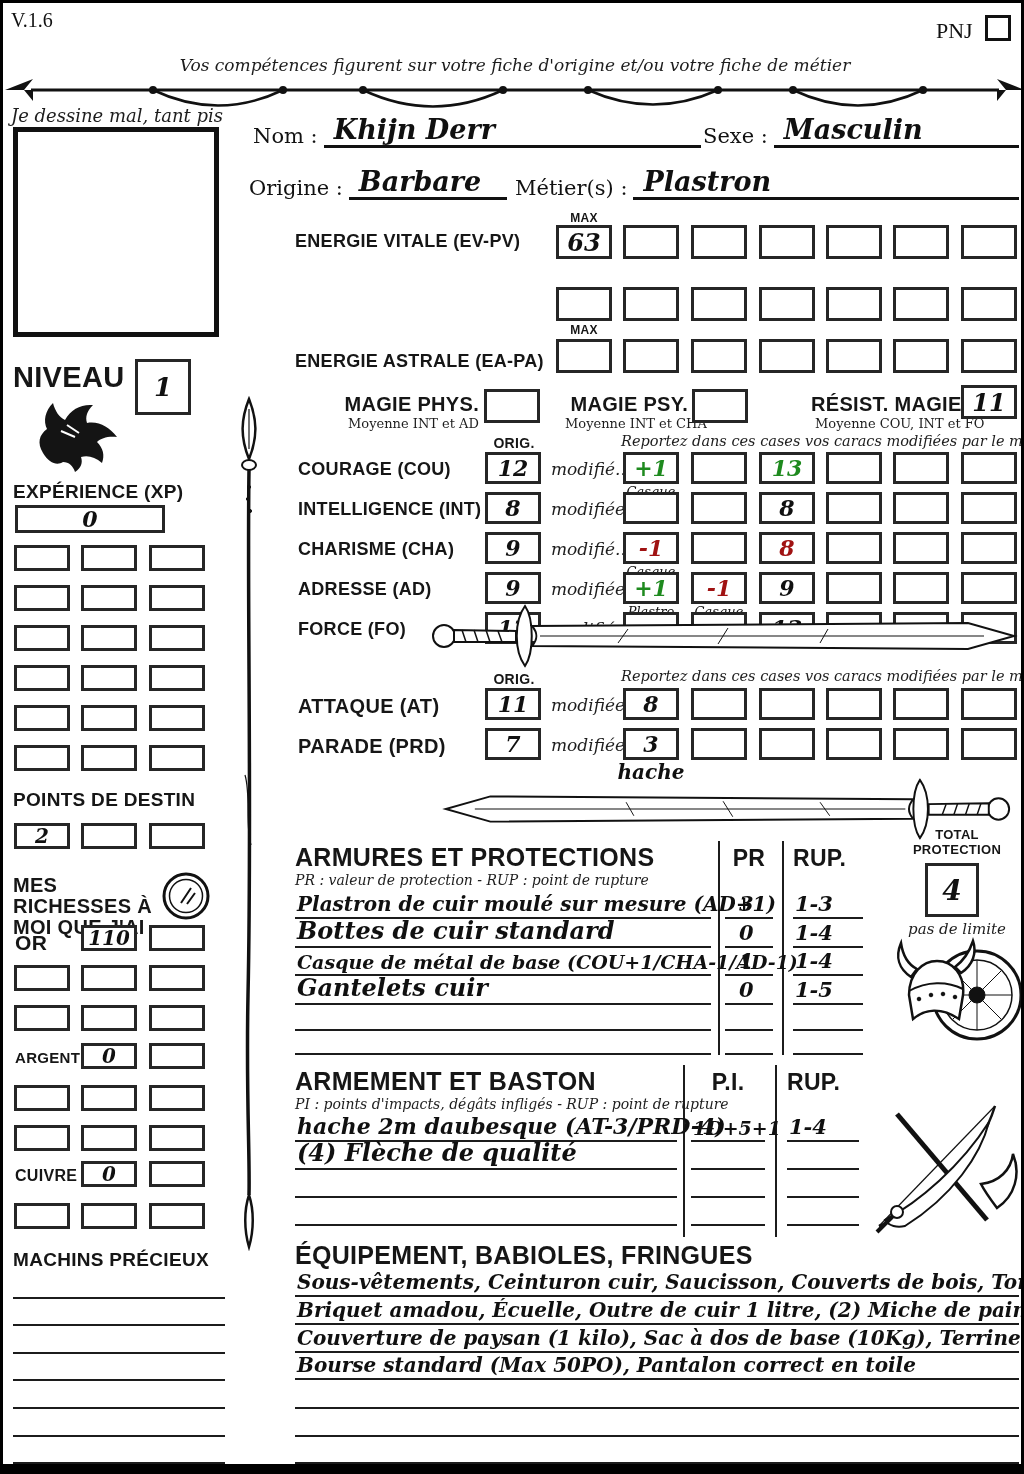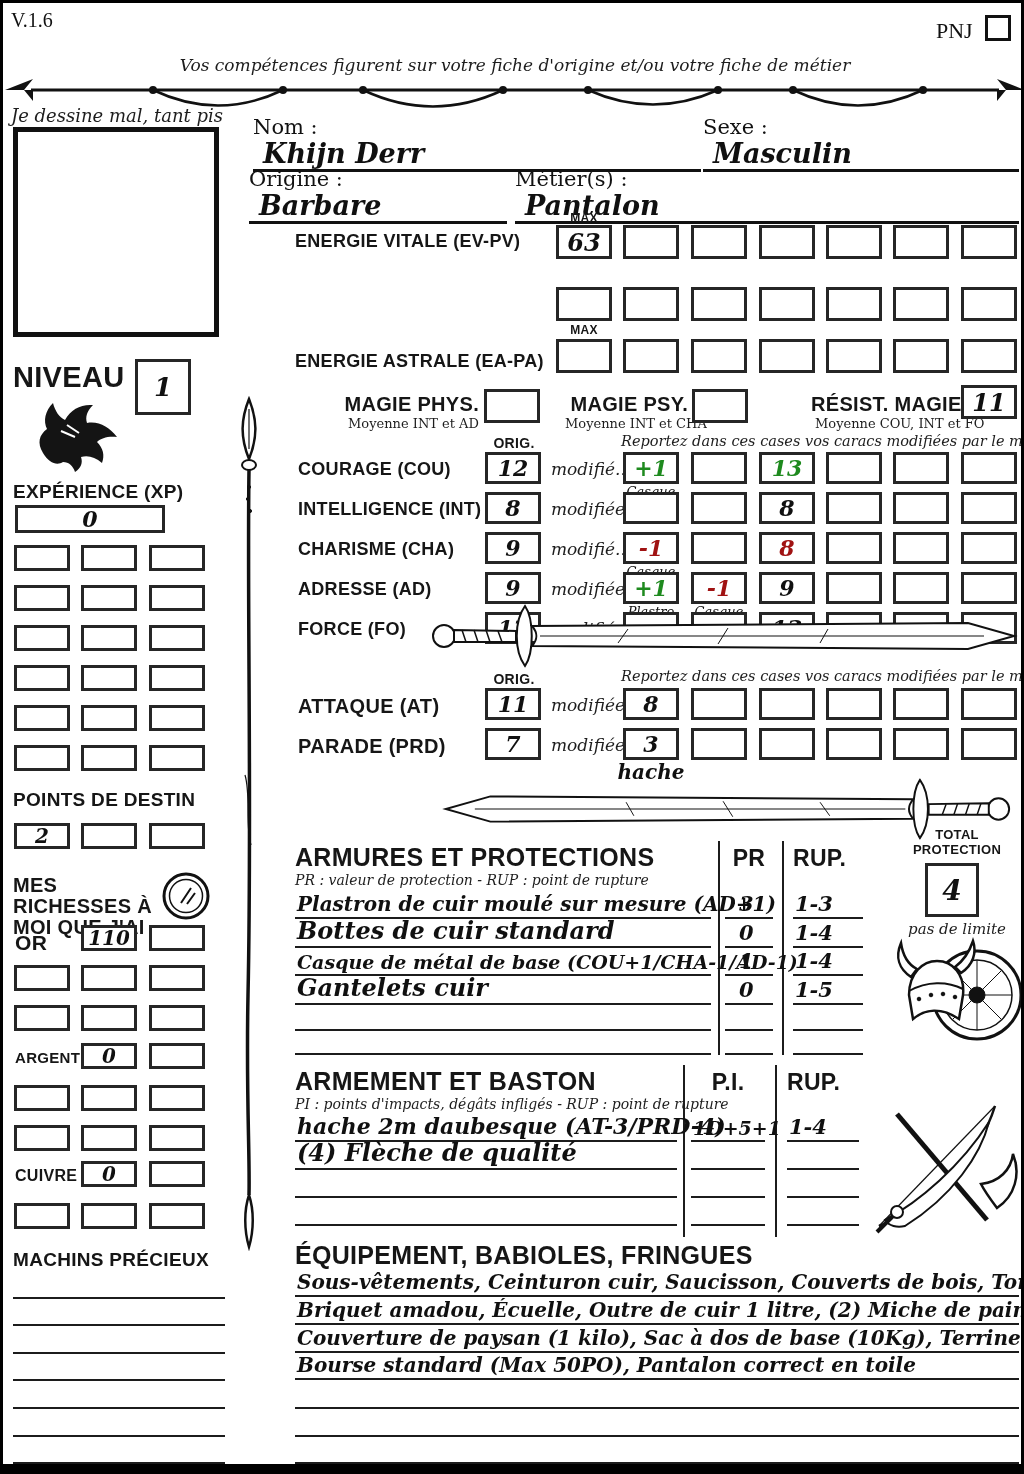--- a/index.html
+++ b/index.html
@@ -19,21 +19,21 @@
   .wline>span{position:absolute;left:2px;bottom:1px;}
   .ctr{text-align:center;}
   .vline{position:absolute;width:2px;background:#1c1c1c;}
   .c-green{color:var(--green,#1e8a1e);} .c-red{color:var(--red,#a01212);}
   .cap{position:absolute;font-family:"DejaVu Serif",serif;font-style:italic;font-size:13px;
        text-align:center;white-space:nowrap;color:#111;}
   .fs12{font-size:12px;} .fs13{font-size:13px;} .fs14{font-size:14px;} .fs15{font-size:15px;}
   .fs16{font-size:16px;} .fs17{font-size:17px;} .fs18{font-size:18px;} .fs19{font-size:19px;}
   .fs20{font-size:20px;} .fs21{font-size:21px;} .fs22{font-size:22px;} .fs23{font-size:23px;}
   .fs24{font-size:24px;} .fs25{font-size:25px;} .fs26{font-size:26px;} .fs28{font-size:28px;}
-  .field{position:absolute;display:flex;flex-direction:column;}
+  .field{position:absolute;display:flex;align-items:flex-end;}
   .flabel{font-family:"DejaVu Serif",serif;font-size:21px;padding-right:6px;white-space:nowrap;}
   .fline{flex:1;border-bottom:3px solid #111;padding:0 4px 0 10px;}
   .fline .hand{font-size:27px;line-height:30px;}
   svg{display:block;}
 </style>
 </head>
 <body>
 
 <div class="page">
 
@@ -74,21 +74,21 @@
   <div class="field" style="left:700px;top:112px;width:316px">
     <span class="flabel">Sexe :</span>
     <span class="fline"><span class="hand">Masculin</span></span>
   </div>
   <div class="field" style="left:246px;top:164px;width:258px">
     <span class="flabel">Origine :</span>
     <span class="fline"><span class="hand">Barbare</span></span>
   </div>
   <div class="field" style="left:512px;top:164px;width:504px">
     <span class="flabel">Métier(s) :</span>
-    <span class="fline"><span class="hand">Pantalon</span></span>
+    <span class="fline"><span class="hand">Plastron</span></span>
   </div>
 
   <div class="lbl fs18" style="left:292px;top:228px">ENERGIE VITALE (EV-PV)</div>
   <div class="lbl fs12 ctr" style="left:553px;top:208px;width:56px">MAX</div>
   <div class="box b56 h34" style="left:553px;top:222px">
       <span class="hand fs24">63</span>
     </div>
   <div class="box b56 h34" style="left:620px;top:222px"></div>
   <div class="box b56 h34" style="left:688px;top:222px"></div>
   <div class="box b56 h34" style="left:756px;top:222px"></div>

